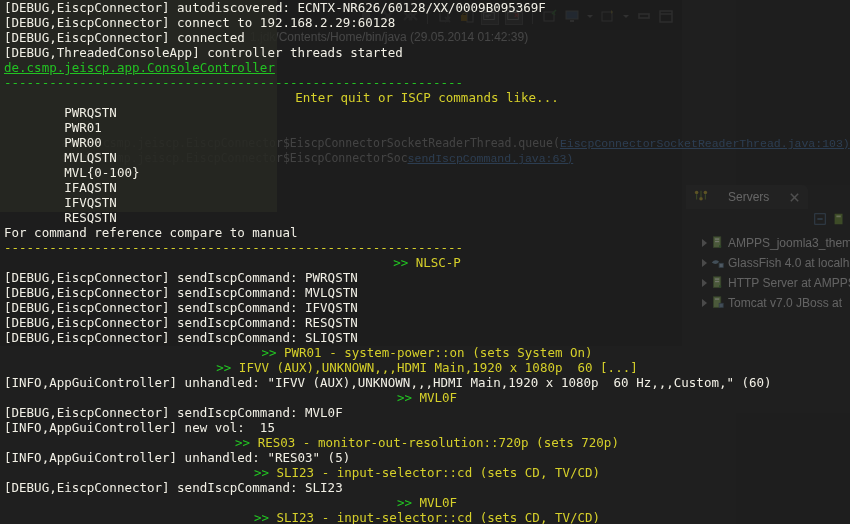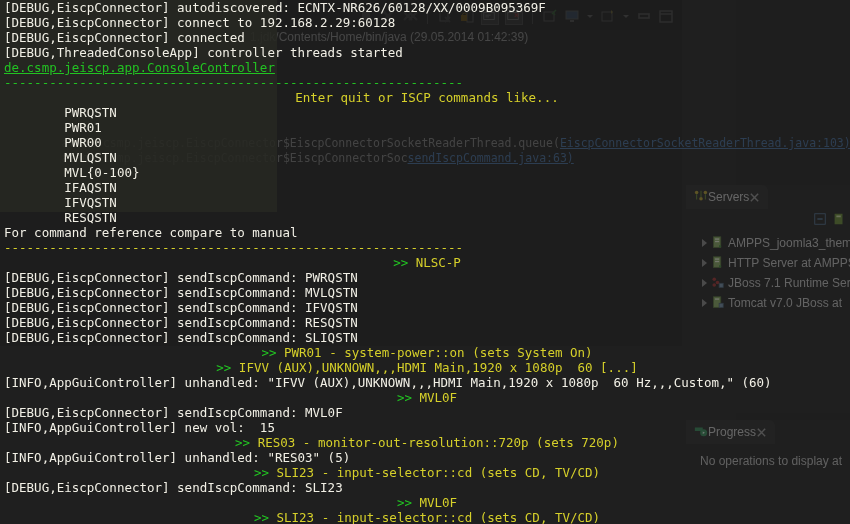--- a/index.html
+++ b/index.html
@@ -17,26 +17,26 @@
   #console-panel{left:0;top:178px;width:682px;height:346px;background:#292929;}
   #console-tabrow{position:absolute;left:0;top:0;width:682px;height:30px;background:#262626;}
   #console-toolbar{position:absolute;right:8px;top:5px;height:22px;display:flex;align-items:center;gap:6px;}
   .tbicon{width:16px;height:16px;opacity:.55;display:block;}
   .tbsep{width:1px;height:15px;background:#4a4a4a;margin:0 3px;opacity:.7;}
   #console-title{position:absolute;left:250px;top:30px;color:#9a9a9a;font:12px "Liberation Sans",sans-serif;white-space:nowrap;opacity:.8;}
 
   
   #stacklines{position:absolute;left:0;top:46px;width:682px;font:11.5px "DejaVu Sans Mono",monospace;color:#7d7d7d;}
   .sline{height:15px;line-height:15px;white-space:pre;padding-left:6px;}
-  .slink{color:#4a6f9b;text-decoration:underline;}
+  .slink{color:#4a6f9b;text-decoration:underline;font-family:Liberation Mono, monospace;}
 
   
   #servers-view{position:absolute;left:686px;top:185px;width:164px;height:228px;background:#2d2d2d;}
   #progress-view{position:absolute;left:686px;top:420px;width:164px;height:104px;background:#2d2d2d;}
-  .viewtab{position:absolute;left:0;top:0;height:24px;display:flex;align-items:center;gap:0;padding:0 8px;background:#343434;border-top-right-radius:6px;}
+  .viewtab{position:absolute;left:0;top:0;height:24px;display:flex;align-items:center;gap:20px;padding:0 8px;background:#343434;border-top-right-radius:6px;}
   .viewtab .vtlabel{color:#c8c8c8;font:12px "Liberation Sans",sans-serif;}
   .viewbody{position:absolute;left:0;top:24px;right:0;bottom:0;background:#2d2d2d;}
   .srv-toolbar{position:absolute;right:4px;top:2px;display:flex;gap:5px;align-items:center;}
   .srvrow{display:flex;align-items:center;gap:4px;height:20px;padding-left:16px;white-space:nowrap;}
   .srvrow .lbl{color:#c2c2c2;font:12px "Liberation Sans",sans-serif;}
   .arrow{width:0;height:0;border-left:5px solid #8d8d8d;border-top:4px solid transparent;border-bottom:4px solid transparent;}
   .progtext{color:#bdbdbd;font:12px "Liberation Sans",sans-serif;padding:10px 0 0 14px;white-space:nowrap;}
 
   
   #dim{left:0;top:0;width:850px;height:524px;background:rgba(20,20,20,0.55);pointer-events:none;}
@@ -203,69 +203,47 @@
                 <rect x="3" y="1" width="9" height="13" fill="#8fae6a" stroke="#5f7a44"></rect>
                 <rect x="5" y="3" width="5" height="1.6" fill="#e6efd8"></rect>
                 <rect x="5" y="6" width="5" height="1.6" fill="#e6efd8"></rect>
                 <path d="M10 11 l3 1.5 -3 1.5z" fill="#3f8f3f"></path>
               </svg></span>
           <span class="lbl">AMPPS_joomla3_theme</span>
         </div>
         <div class="srvrow">
           <span class="arrow"></span>
           <span><svg width="13" height="13" viewBox="0 0 16 16">
+                <path d="M1 8 q4 -5 9 -1 q-4 5 -9 1z" fill="#7a96ab"></path>
+                <rect x="10" y="9" width="5" height="5" fill="#9ab0c4" stroke="#5a7284"></rect>
+              </svg></span>
+          <span class="lbl">GlassFish 4.0 at localh</span>
+        </div>
+        <div class="srvrow">
+          <span class="arrow"></span>
+          <span><svg width="13" height="13" viewBox="0 0 16 16">
                 <rect x="3" y="1" width="9" height="13" fill="#8fae6a" stroke="#5f7a44"></rect>
                 <rect x="5" y="3" width="5" height="1.6" fill="#e6efd8"></rect>
                 <rect x="5" y="6" width="5" height="1.6" fill="#e6efd8"></rect>
                 <path d="M10 11 l3 1.5 -3 1.5z" fill="#3f8f3f"></path>
               </svg></span>
           <span class="lbl">HTTP Server at AMPPS</span>
         </div>
         <div class="srvrow">
           <span class="arrow"></span>
           <span><svg width="13" height="13" viewBox="0 0 16 16">
-                <circle cx="4" cy="4" r="2.2" fill="#a33a3a"></circle>
-                <circle cx="8" cy="8" r="2.2" fill="#a33a3a"></circle>
-                <circle cx="4" cy="11" r="2.2" fill="#a33a3a"></circle>
-                <rect x="10" y="9" width="5" height="5" fill="#7a93aa" stroke="#4f6678"></rect>
-              </svg></span>
-          <span class="lbl">JBoss 7.1 Runtime Ser</span>
-        </div>
-        <div class="srvrow">
-          <span class="arrow"></span>
-          <span><svg width="13" height="13" viewBox="0 0 16 16">
                 <rect x="3" y="1" width="9" height="13" fill="#8fae6a" stroke="#5f7a44"></rect>
                 <rect x="5" y="3" width="5" height="1.6" fill="#e6efd8"></rect>
                 <rect x="10" y="9" width="5" height="5" fill="#7a93aa" stroke="#4f6678"></rect>
               </svg></span>
           <span class="lbl">Tomcat v7.0 JBoss at</span>
         </div>
       </div>
     </div>
   </div>
 
-  <div id="progress-view">
-    <div class="viewtab">
-      <span>
-        <svg width="14" height="14" viewBox="0 0 16 16">
-            <rect x="1" y="4" width="9" height="4" fill="#3f8f5f"></rect>
-            <circle cx="11" cy="10" r="4" fill="#3f8f5f"></circle>
-            <path d="M10 8.5 l2.5 1.5 -2.5 1.5z" fill="#dff0e4"></path>
-          </svg>
-      </span>
-      <span class="vtlabel">Progress</span>
-      <span>
-        <svg width="11" height="11" viewBox="0 0 12 12">
-            <path d="M2 2 L10 10 M10 2 L2 10" stroke="#9a9a9a" stroke-width="1.6" fill="none"></path>
-          </svg>
-      </span>
-    </div>
-    <div class="viewbody">
-      <div class="progtext">No operations to display at</div>
-    </div>
-  </div>
 </div>
 
 <div class="layer" id="dim"></div>
 
 <div class="layer" id="terminal"></div>
 
 <div class="layer" id="termtext"><div class="tline c-white">[DEBUG,EiscpConnector] autodiscovered: ECNTX-NR626/60128/XX/0009B095369F</div><div class="tline c-white">[DEBUG,EiscpConnector] connect to 192.168.2.29:60128</div><div class="tline c-white">[DEBUG,EiscpConnector] connected</div><div class="tline c-white">[DEBUG,ThreadedConsoleApp] controller threads started</div><div class="tline c-green">de.csmp.jeiscp.app.ConsoleController</div><div class="tline c-sep-green">-------------------------------------------------------------</div><div class="tline c-yellow">Enter quit or ISCP commands like...</div><div class="tline c-white">        PWRQSTN</div><div class="tline c-white">        PWR01</div><div class="tline c-white">        PWR00</div><div class="tline c-white">        MVLQSTN</div><div class="tline c-white">        MVL{0-100}</div><div class="tline c-white">        IFAQSTN</div><div class="tline c-white">        IFVQSTN</div><div class="tline c-white">        RESQSTN</div><div class="tline c-white">For command reference compare to manual</div><div class="tline c-sep-yellow">-------------------------------------------------------------</div><div class="tline c-yellow"><span class="prompt">&gt;&gt; </span><span>NLSC-P</span></div><div class="tline c-white">[DEBUG,EiscpConnector] sendIscpCommand: PWRQSTN</div><div class="tline c-white">[DEBUG,EiscpConnector] sendIscpCommand: MVLQSTN</div><div class="tline c-white">[DEBUG,EiscpConnector] sendIscpCommand: IFVQSTN</div><div class="tline c-white">[DEBUG,EiscpConnector] sendIscpCommand: RESQSTN</div><div class="tline c-white">[DEBUG,EiscpConnector] sendIscpCommand: SLIQSTN</div><div class="tline c-yellow"><span class="prompt">&gt;&gt; </span><span>PWR01 - system-power::on (sets System On)</span></div><div class="tline c-yellow"><span class="prompt">&gt;&gt; </span><span>IFVV (AUX),UNKNOWN,,,HDMI Main,1920 x 1080p  60 [...]</span></div><div class="tline c-white">[INFO,AppGuiController] unhandled: "IFVV (AUX),UNKNOWN,,,HDMI Main,1920 x 1080p  60 Hz,,,Custom," (60)</div><div class="tline c-yellow"><span class="prompt">&gt;&gt; </span><span>MVL0F</span></div><div class="tline c-white">[DEBUG,EiscpConnector] sendIscpCommand: MVL0F</div><div class="tline c-white">[INFO,AppGuiController] new vol:  15</div><div class="tline c-yellow"><span class="prompt">&gt;&gt; </span><span>RES03 - monitor-out-resolution::720p (sets 720p)</span></div><div class="tline c-white">[INFO,AppGuiController] unhandled: "RES03" (5)</div><div class="tline c-yellow"><span class="prompt">&gt;&gt; </span><span>SLI23 - input-selector::cd (sets CD, TV/CD)</span></div><div class="tline c-white">[DEBUG,EiscpConnector] sendIscpCommand: SLI23</div><div class="tline c-yellow"><span class="prompt">&gt;&gt; </span><span>MVL0F</span></div><div class="tline c-yellow"><span class="prompt">&gt;&gt; </span><span>SLI23 - input-selector::cd (sets CD, TV/CD)</span></div></div>
 
 </body></html>

